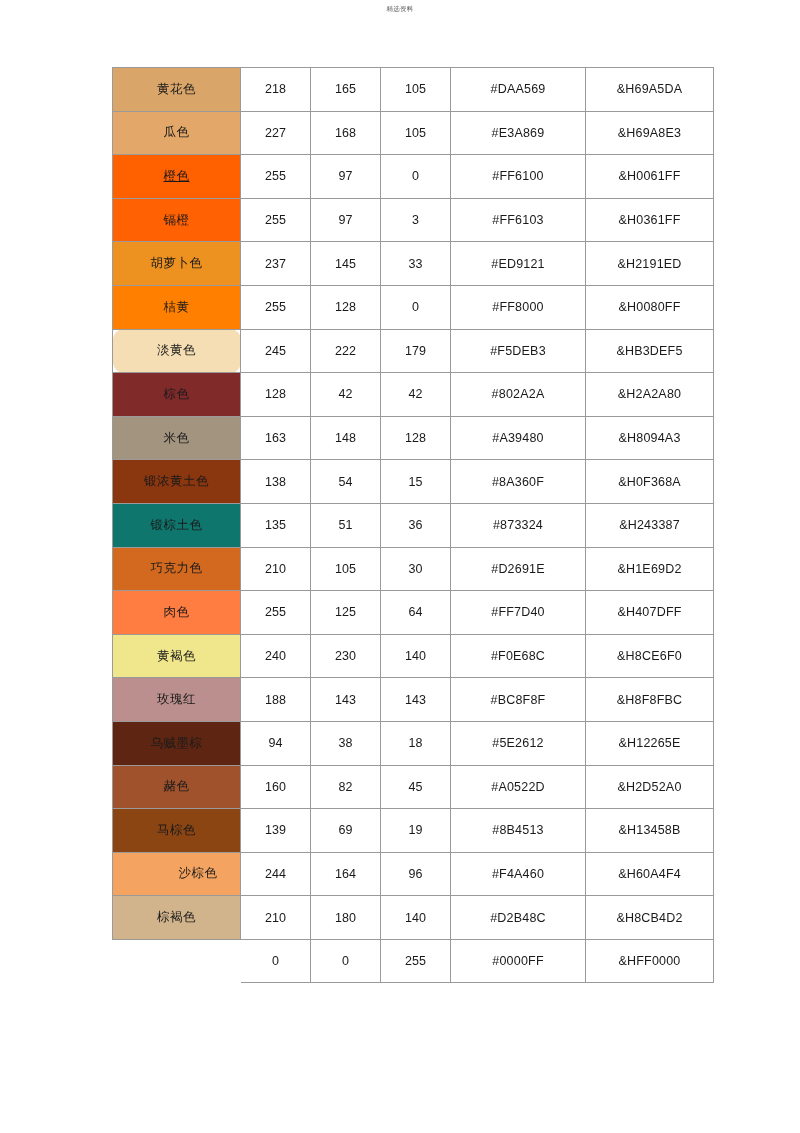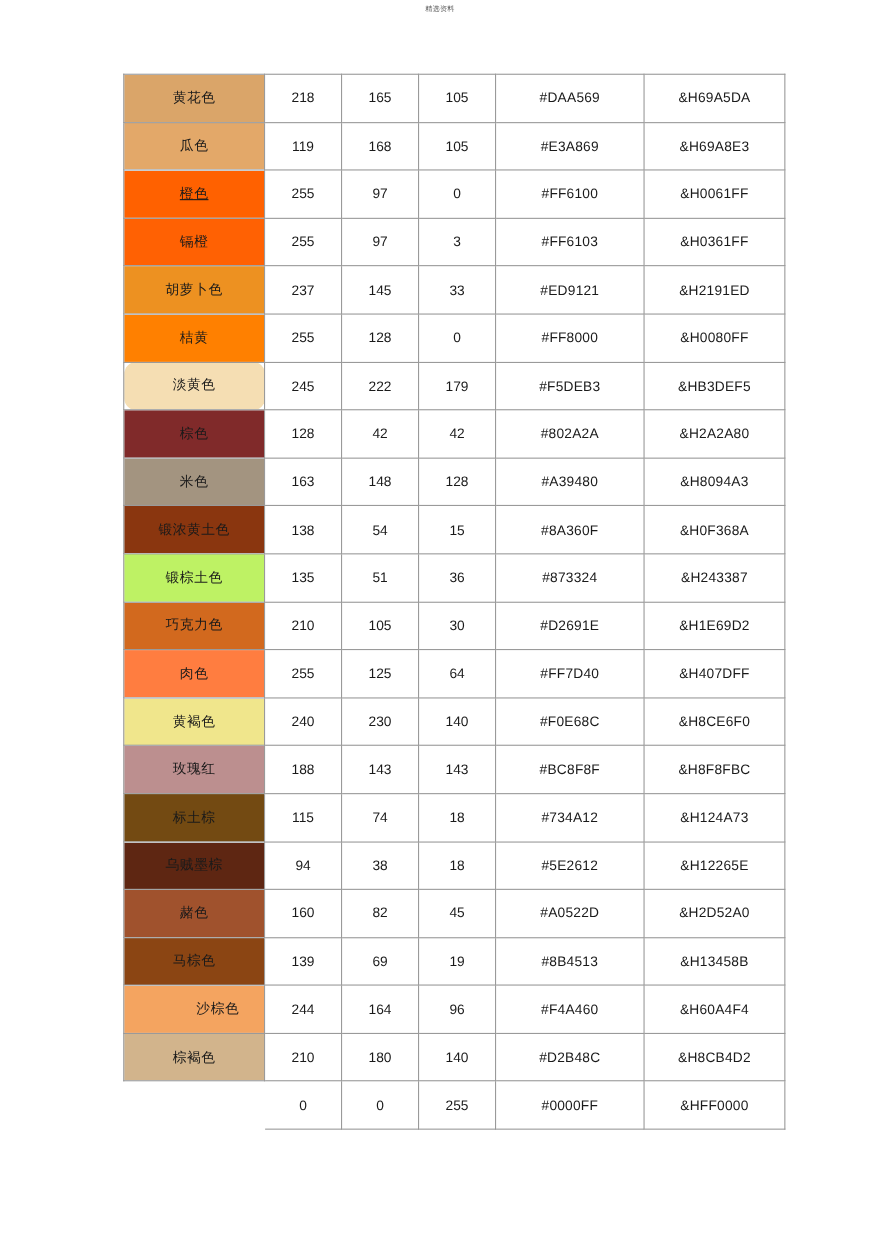--- a/index.html
+++ b/index.html
@@ -108,21 +108,21 @@
           <tr>
             <td class="swatch-cell" style="background: rgb(218, 165, 105);">黄花色</td>
             <td class="num">218</td>
             <td class="num">165</td>
             <td class="num">105</td>
             <td class="hex">#DAA569</td>
             <td class="vb">&amp;H69A5DA</td>
           </tr>
           <tr>
             <td class="swatch-cell" style="background: rgb(227, 168, 105);">瓜色</td>
-            <td class="num">119</td>
+            <td class="num">227</td>
             <td class="num">168</td>
             <td class="num">105</td>
             <td class="hex">#E3A869</td>
             <td class="vb">&amp;H69A8E3</td>
           </tr>
           <tr>
             <td class="swatch-cell" style="background: rgb(255, 97, 0); text-decoration: underline;">橙色</td>
             <td class="num">255</td>
             <td class="num">97</td>
             <td class="num">0</td>
@@ -179,21 +179,21 @@
           </tr>
           <tr>
             <td class="swatch-cell" style="background: rgb(138, 54, 15);">锻浓黄土色</td>
             <td class="num">138</td>
             <td class="num">54</td>
             <td class="num">15</td>
             <td class="hex">#8A360F</td>
             <td class="vb">&amp;H0F368A</td>
           </tr>
           <tr>
-            <td class="swatch-cell" style="background: #bef264;">锻棕土色</td>
+            <td class="swatch-cell" style="background: #0f766e;">锻棕土色</td>
             <td class="num">135</td>
             <td class="num">51</td>
             <td class="num">36</td>
             <td class="hex">#873324</td>
             <td class="vb">&amp;H243387</td>
           </tr>
           <tr>
             <td class="swatch-cell" style="background: rgb(210, 105, 30);">巧克力色</td>
             <td class="num">210</td>
             <td class="num">105</td>
@@ -219,28 +219,20 @@
           </tr>
           <tr>
             <td class="swatch-cell" style="background: rgb(188, 143, 143);">玫瑰红</td>
             <td class="num">188</td>
             <td class="num">143</td>
             <td class="num">143</td>
             <td class="hex">#BC8F8F</td>
             <td class="vb">&amp;H8F8FBC</td>
           </tr>
           <tr>
-            <td class="swatch-cell" style="background: rgb(115, 74, 18);">标土棕</td>
-            <td class="num">115</td>
-            <td class="num">74</td>
-            <td class="num">18</td>
-            <td class="hex">#734A12</td>
-            <td class="vb">&amp;H124A73</td>
-          </tr>
-          <tr>
             <td class="swatch-cell" style="background: rgb(94, 38, 18);">乌贼墨棕</td>
             <td class="num">94</td>
             <td class="num">38</td>
             <td class="num">18</td>
             <td class="hex">#5E2612</td>
             <td class="vb">&amp;H12265E</td>
           </tr>
           <tr>
             <td class="swatch-cell" style="background: rgb(160, 82, 45);">赭色</td>
             <td class="num">160</td>

